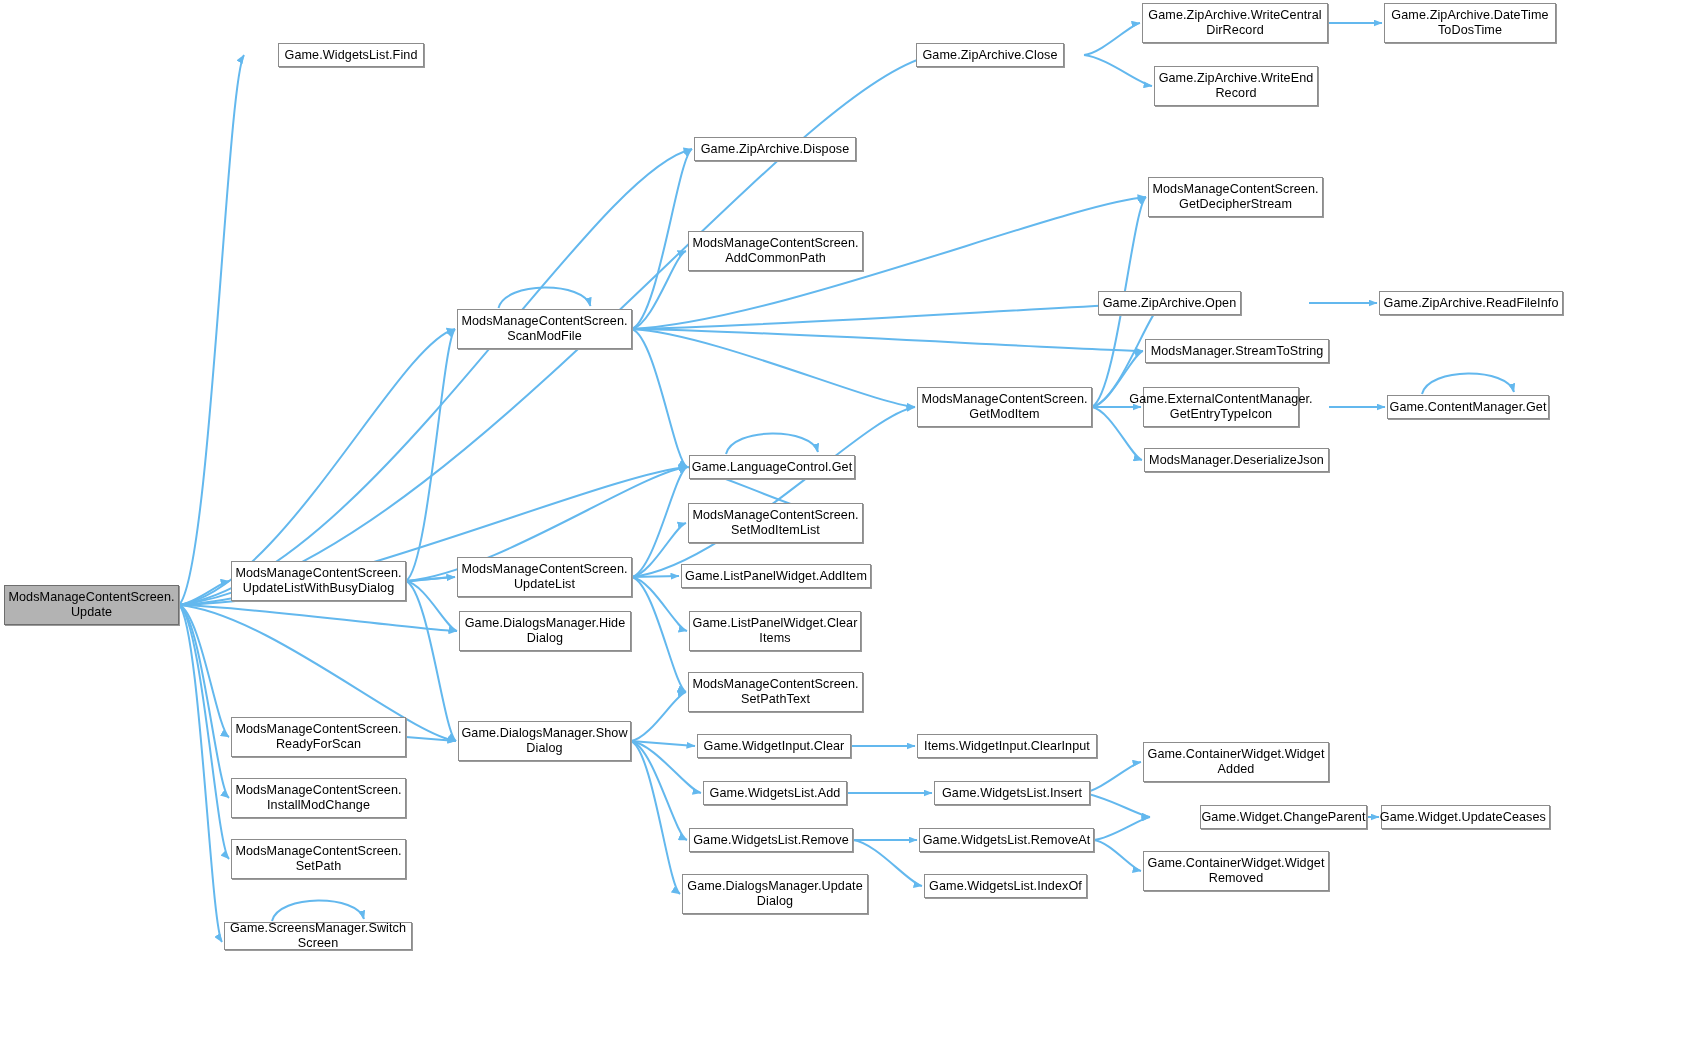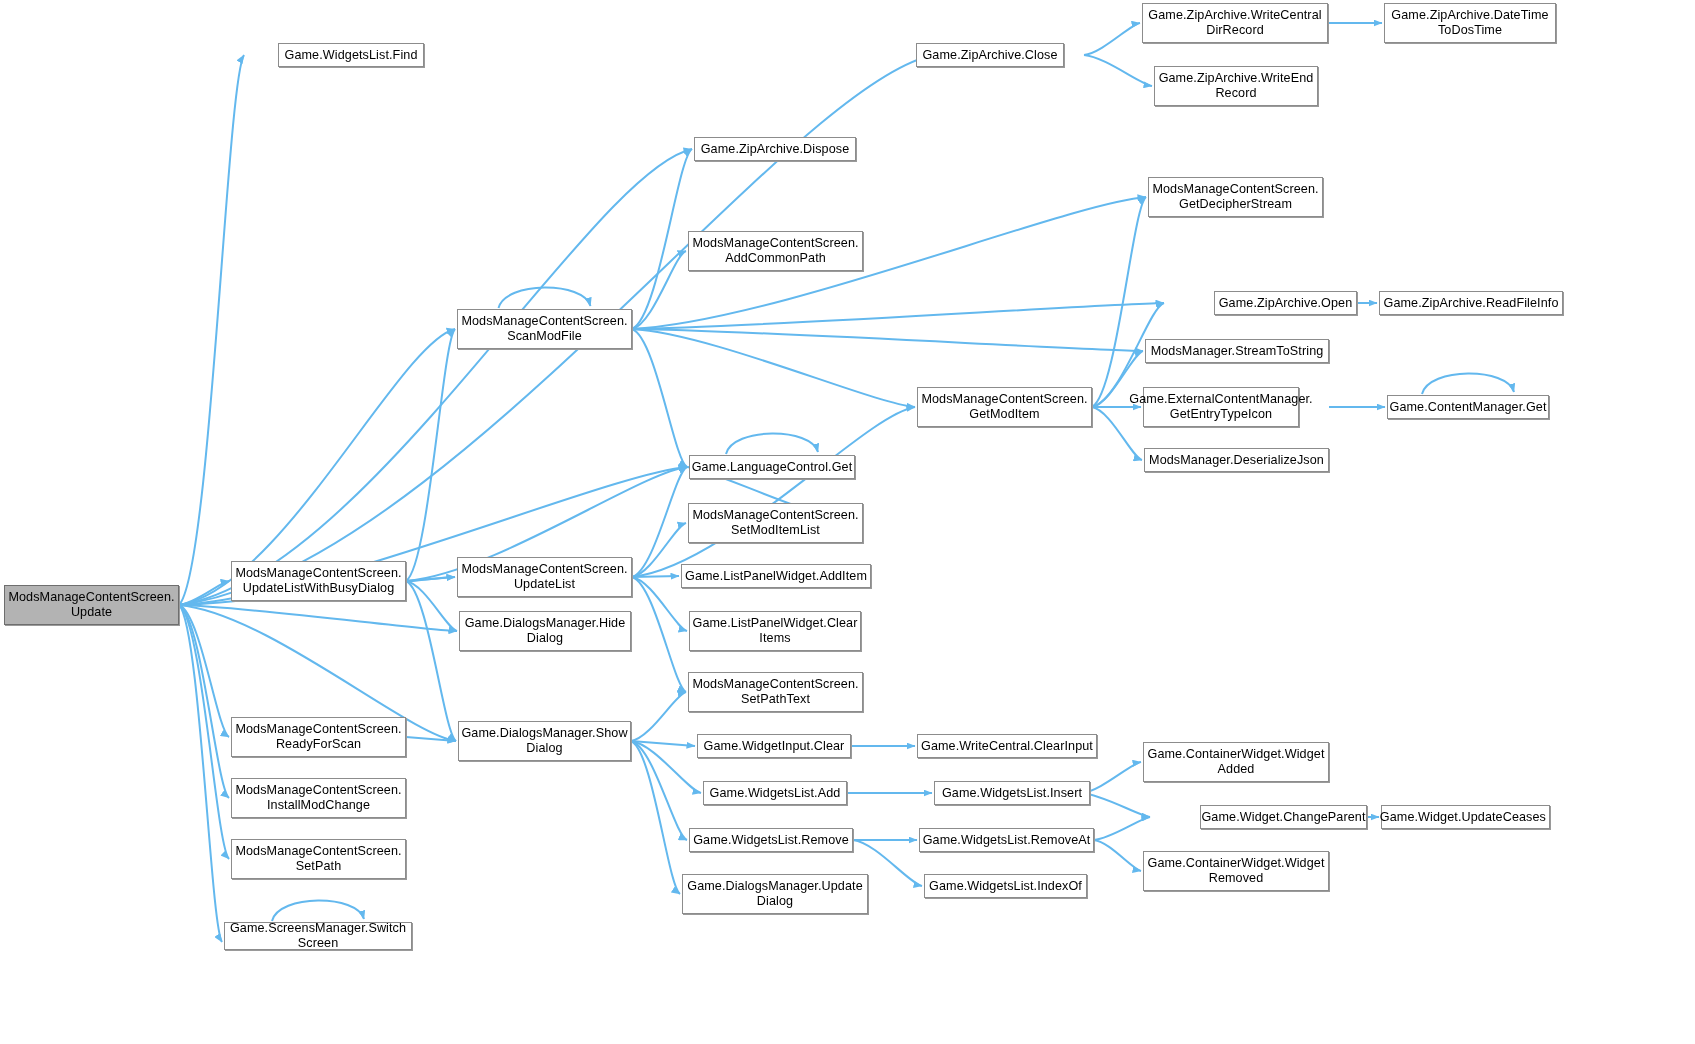--- a/index.html
+++ b/index.html
@@ -172,21 +172,21 @@
 Dialog</span>
       </div>
       <div class="node" style="left: 916px; top: 43px; width: 148px; height: 24px;">
         <span>Game.ZipArchive.Close</span>
       </div>
       <div class="node" style="left: 917px; top: 387px; width: 175px; height: 40px;">
         <span>ModsManageContentScreen.
 GetModItem</span>
       </div>
       <div class="node" style="left: 917px; top: 734px; width: 180px; height: 24px;">
-        <span>Game.WriteCentral.ClearInput</span>
+        <span>Items.WidgetInput.ClearInput</span>
       </div>
       <div class="node" style="left: 934px; top: 781px; width: 156px; height: 24px;">
         <span>Game.WidgetsList.Insert</span>
       </div>
       <div class="node" style="left: 919px; top: 828px; width: 175px; height: 24px;">
         <span>Game.WidgetsList.RemoveAt</span>
       </div>
       <div class="node" style="left: 924px; top: 874px; width: 163px; height: 24px;">
         <span>Game.WidgetsList.IndexOf</span>
       </div>
@@ -195,21 +195,21 @@
 DirRecord</span>
       </div>
       <div class="node" style="left: 1154px; top: 66px; width: 164px; height: 40px;">
         <span>Game.ZipArchive.WriteEnd
 Record</span>
       </div>
       <div class="node" style="left: 1148px; top: 177px; width: 175px; height: 40px;">
         <span>ModsManageContentScreen.
 GetDecipherStream</span>
       </div>
-      <div class="node" style="left: 1214px; top: 291px; width: 143px; height: 24px;">
+      <div class="node" style="left: 1098px; top: 291px; width: 143px; height: 24px;">
         <span>Game.ZipArchive.Open</span>
       </div>
       <div class="node" style="left: 1145px; top: 339px; width: 184px; height: 24px;">
         <span>ModsManager.StreamToString</span>
       </div>
       <div class="node" style="left: 1143px; top: 387px; width: 156px; height: 40px;">
         <span>Game.ExternalContentManager.
 GetEntryTypeIcon</span>
       </div>
       <div class="node" style="left: 1144px; top: 448px; width: 185px; height: 24px;">

